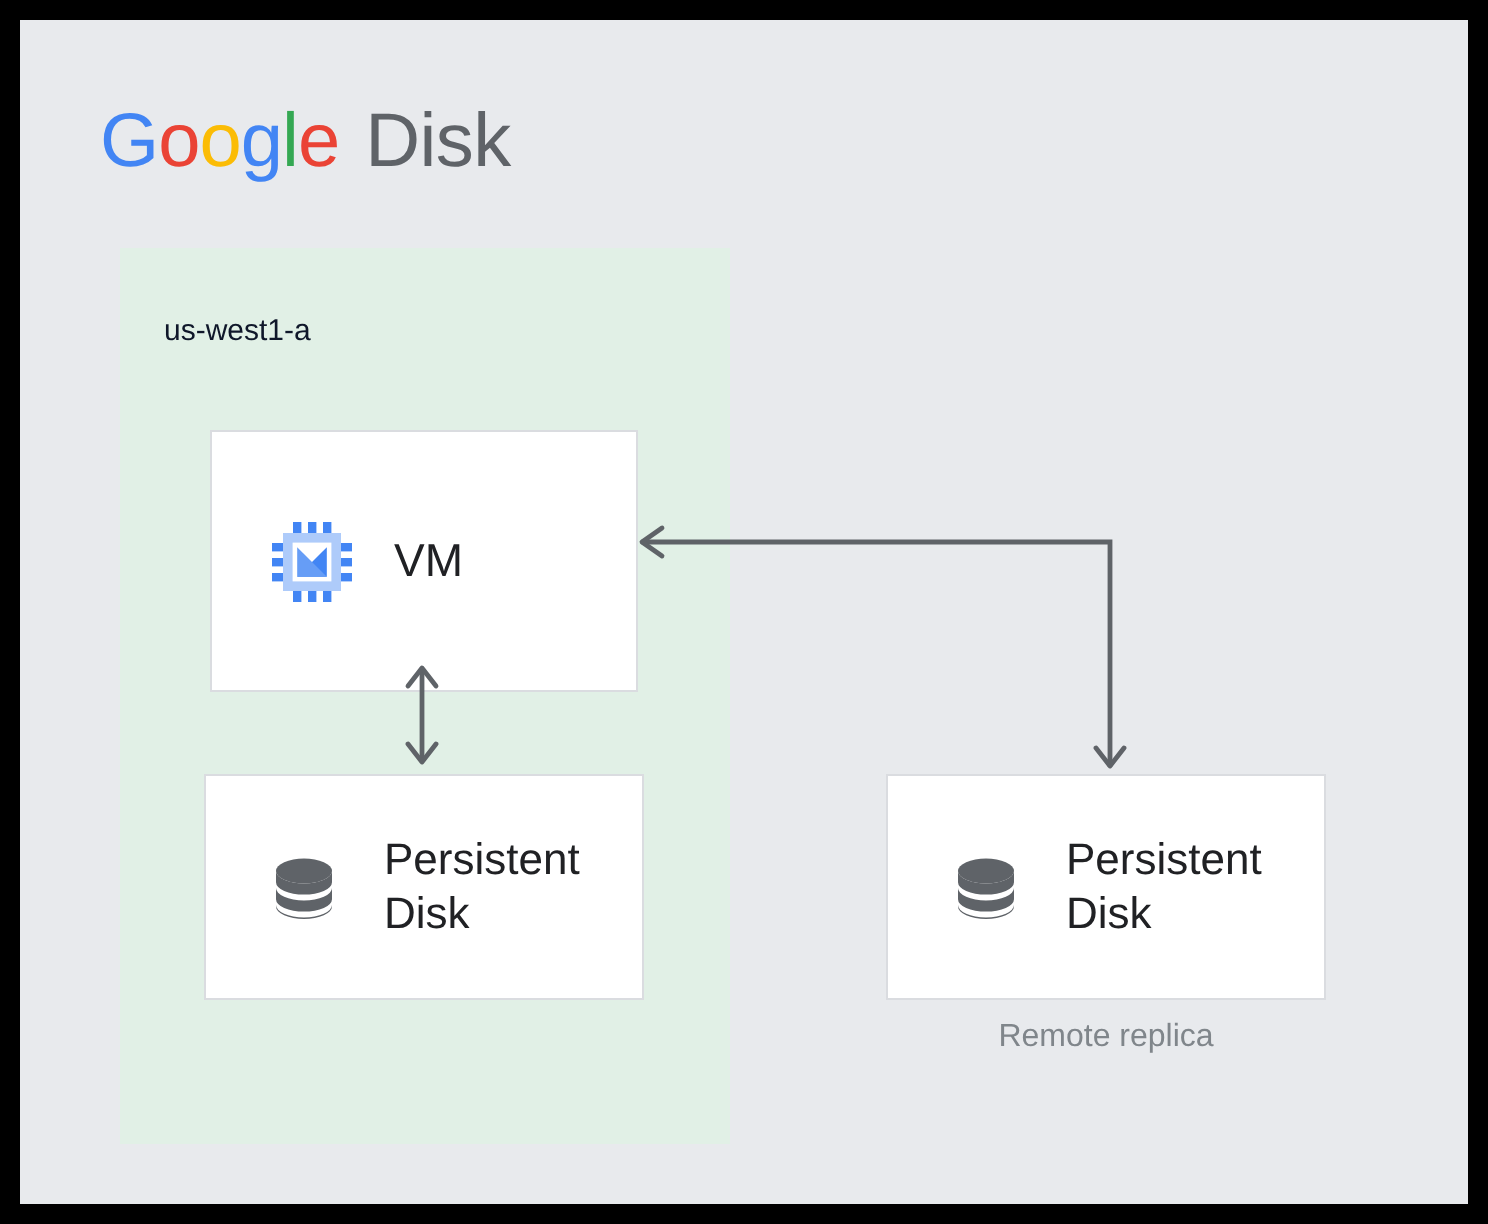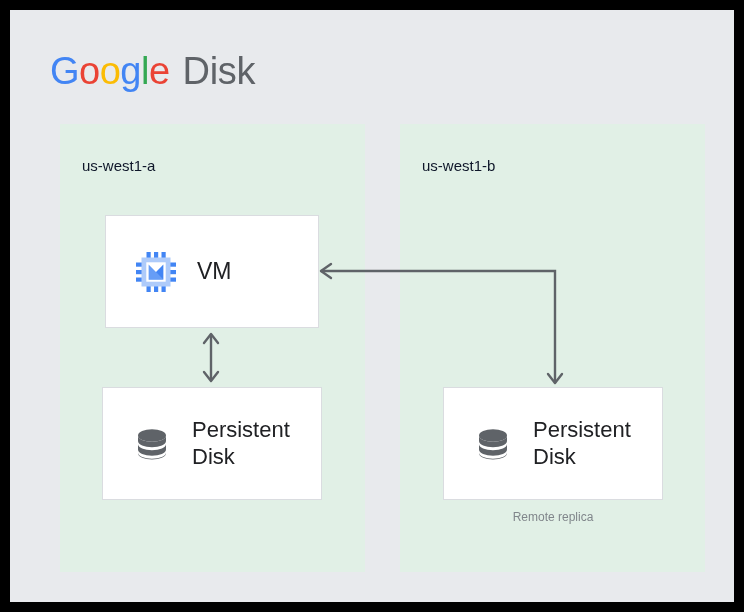--- a/index.html
+++ b/index.html
@@ -70,21 +70,21 @@
   
   .card {
     position: absolute;
     background: #ffffff;
     border: 1px solid #dadce0;
     box-sizing: border-box;
     display: flex;
     align-items: center;
     padding-left: 29px;
   }
-  .card-vm       { left: 95px;  top: 205px; width: 214px; height: 113px; }
+  .card-vm       { left: 95px;  top: 205px; width: 214px; height: 131px; }
   .card-disk-a   { left: 92px;  top: 377px; width: 220px; height: 113px; }
   .card-disk-b   { left: 433px; top: 377px; width: 220px; height: 113px; }
 
   .card-label {
     font-size: 22px;
     color: #202124;
     margin-left: 20px;
     line-height: 1.22;
     white-space: pre-line;
   }
@@ -101,21 +101,21 @@
   
   .icon-disk {
     width: 40px;
     height: 40px;
     flex: 0 0 40px;
   }
 
   
   .caption {
     position: absolute;
-    font-size: 12px;
+    font-size: 16px;
     color: #80868b;
     white-space: nowrap;
   }
   .caption-replica { left: 433px; top: 500px; width: 220px; text-align: center; }
 
   
   .connector {
     position: absolute;
     left: 0;
     top: 0;
@@ -136,23 +136,20 @@
     <span class="logo-word g2">g</span>
     <span class="logo-word l1">l</span>
     <span class="logo-word e1">e</span>
     <span class="cloud-word">Disk</span>
   </div>
 
   <div class="zone zone-a">
     <div class="zone-label">us-west1-a</div>
   </div>
 
-  <div class="zone zone-b">
-    <div class="zone-label">us-west1-b</div>
-  </div>
 
   <div class="card card-vm">
     <span class="icon-cpu">
       <svg width="42" height="42" viewBox="0 0 42 42">
 
         <rect x="11.5" y="1" width="4.2" height="6.5" fill="#4285f4"></rect>
         <rect x="19.0" y="1" width="4.2" height="6.5" fill="#4285f4"></rect>
         <rect x="26.5" y="1" width="4.2" height="6.5" fill="#4285f4"></rect>
 
         <rect x="11.5" y="34.5" width="4.2" height="6.5" fill="#4285f4"></rect>

